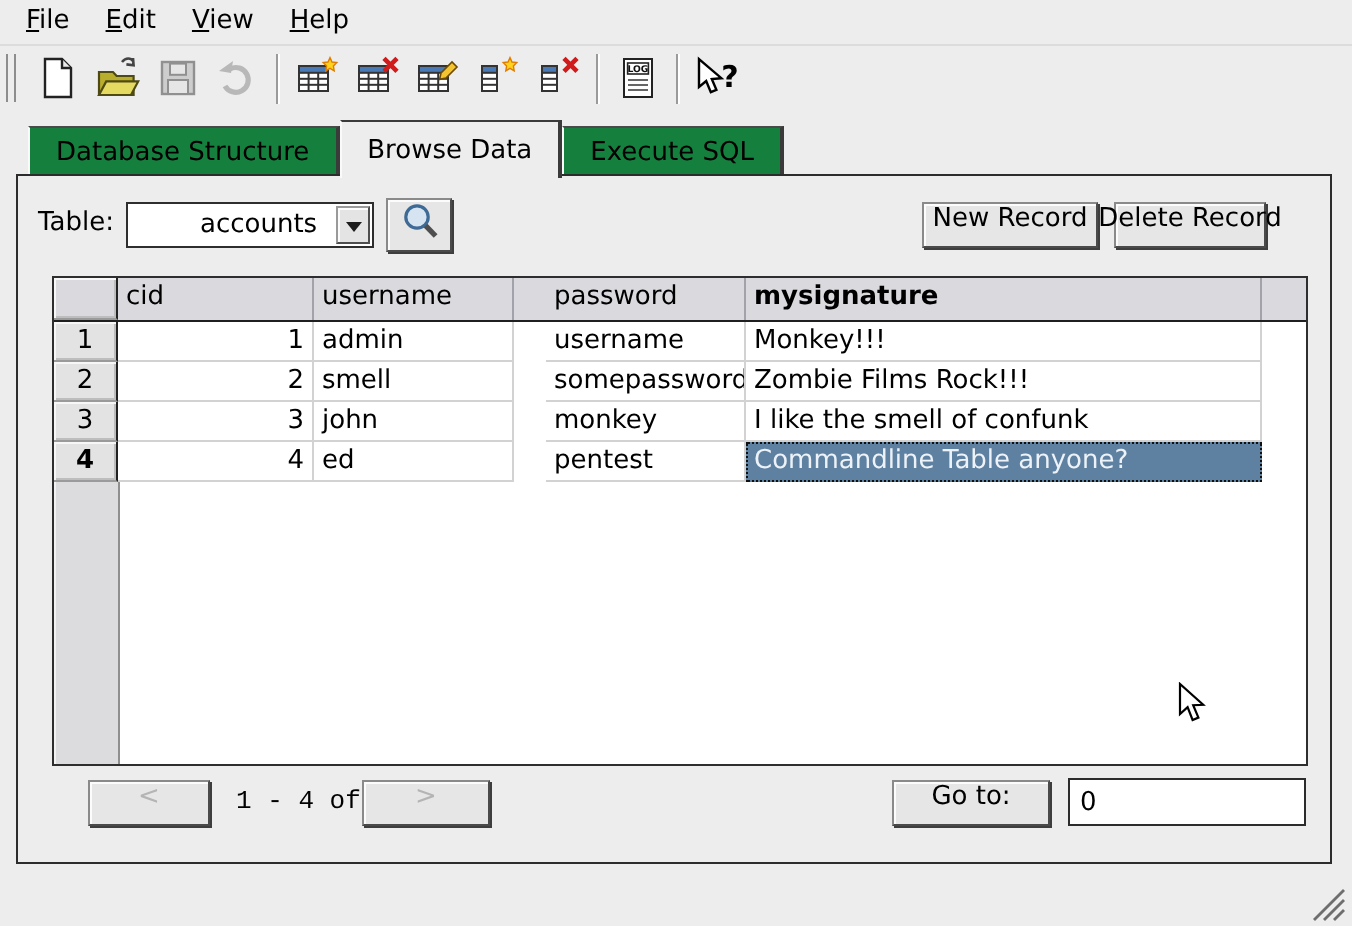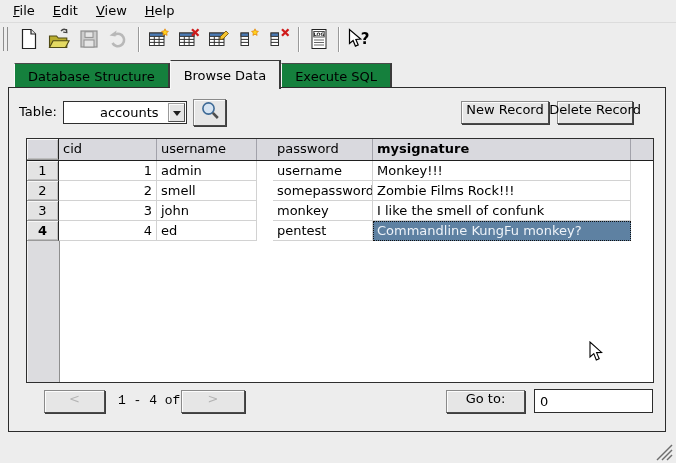--- a/index.html
+++ b/index.html
@@ -273,21 +273,21 @@
         <div class="cell cd w-pass">monkey</div>
         <div class="cell cd w-sig">I like the smell of confunk</div>
         <div class="cell w-fill"></div>
       </div>
 
       <div class="grow">
         <div class="cell c-num w-num bold">4</div>
         <div class="cell cd w-cid num-right">4</div>
         <div class="cell cd w-user">ed</div>
         <div class="cell cd w-pass">pentest</div>
-        <div class="cell cd w-sig selected">Commandline KungFu monkey?</div>
+        <div class="cell cd w-sig selected">Commandline Table anyone?</div>
         <div class="cell w-fill"></div>
       </div>
 
       <div class="grid-bottom">
         <div class="num-strip"></div>
       </div>
     </div>
 
     <div class="push disabled" style="left:35px; top:302px; width:61px; height:23px;">
       <span>&lt;</span>

